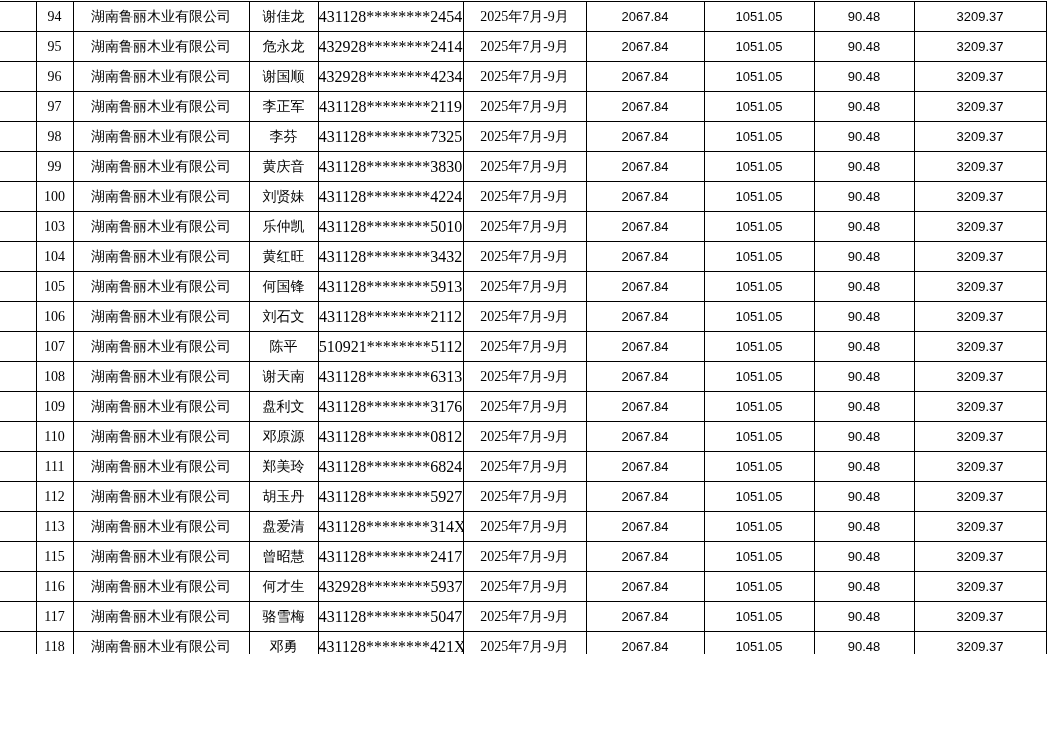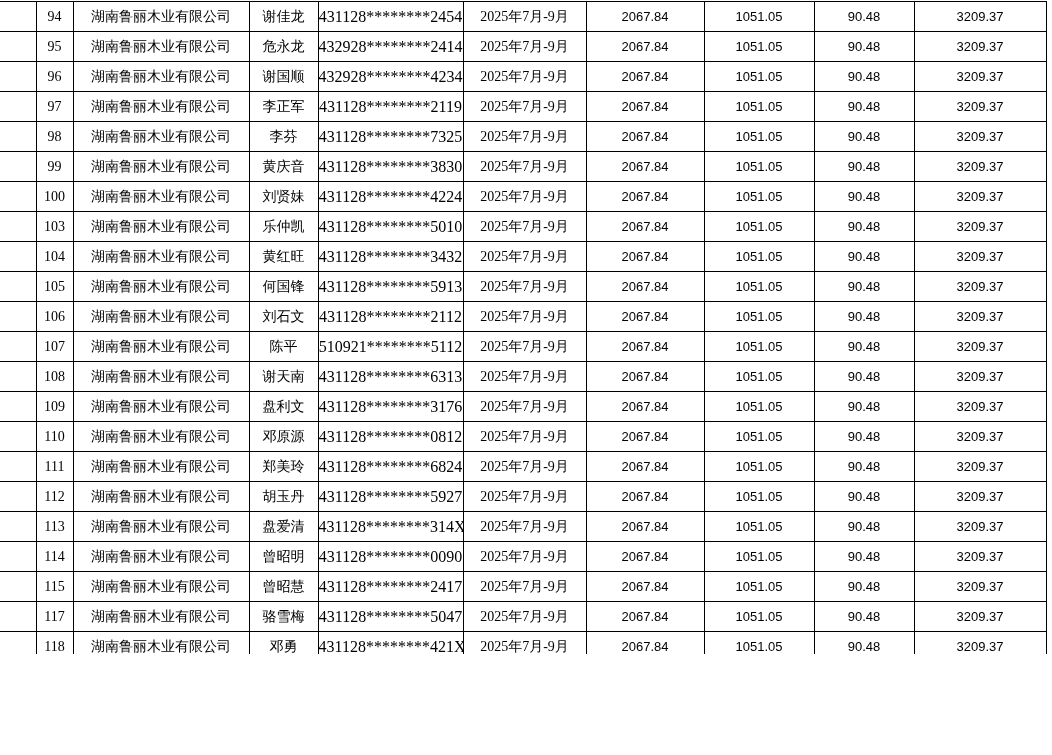--- a/index.html
+++ b/index.html
@@ -292,46 +292,46 @@
     <td class="cjk">湖南鲁丽木业有限公司</td>
     <td class="cjk">盘爱清</td>
     <td class="idnum">431128********314X</td>
     <td class="cjk">2025年7月-9月</td>
     <td class="num">2067.84</td>
     <td class="num">1051.05</td>
     <td class="num">90.48</td>
     <td class="num">3209.37</td>
   </tr>
 
-  <tr>
-    <td class="cjk"></td>
-    <td class="cjk">114</td>
-    <td class="cjk">湖南鲁丽木业有限公司</td>
-    <td class="cjk">曾昭明</td>
-    <td class="idnum">431128********0090</td>
-    <td class="cjk">2025年7月-9月</td>
-    <td class="num">2067.84</td>
-    <td class="num">1051.05</td>
-    <td class="num">90.48</td>
-    <td class="num">3209.37</td>
-  </tr>
 
   <tr>
     <td class="cjk"></td>
     <td class="cjk">115</td>
     <td class="cjk">湖南鲁丽木业有限公司</td>
     <td class="cjk">曾昭慧</td>
     <td class="idnum">431128********2417</td>
     <td class="cjk">2025年7月-9月</td>
     <td class="num">2067.84</td>
     <td class="num">1051.05</td>
     <td class="num">90.48</td>
     <td class="num">3209.37</td>
   </tr>
 
+  <tr>
+    <td class="cjk"></td>
+    <td class="cjk">116</td>
+    <td class="cjk">湖南鲁丽木业有限公司</td>
+    <td class="cjk">何才生</td>
+    <td class="idnum">432928********5937</td>
+    <td class="cjk">2025年7月-9月</td>
+    <td class="num">2067.84</td>
+    <td class="num">1051.05</td>
+    <td class="num">90.48</td>
+    <td class="num">3209.37</td>
+  </tr>
 
   <tr>
     <td class="cjk"></td>
     <td class="cjk">117</td>
     <td class="cjk">湖南鲁丽木业有限公司</td>
     <td class="cjk">骆雪梅</td>
     <td class="idnum">431128********5047</td>
     <td class="cjk">2025年7月-9月</td>
     <td class="num">2067.84</td>
     <td class="num">1051.05</td>

